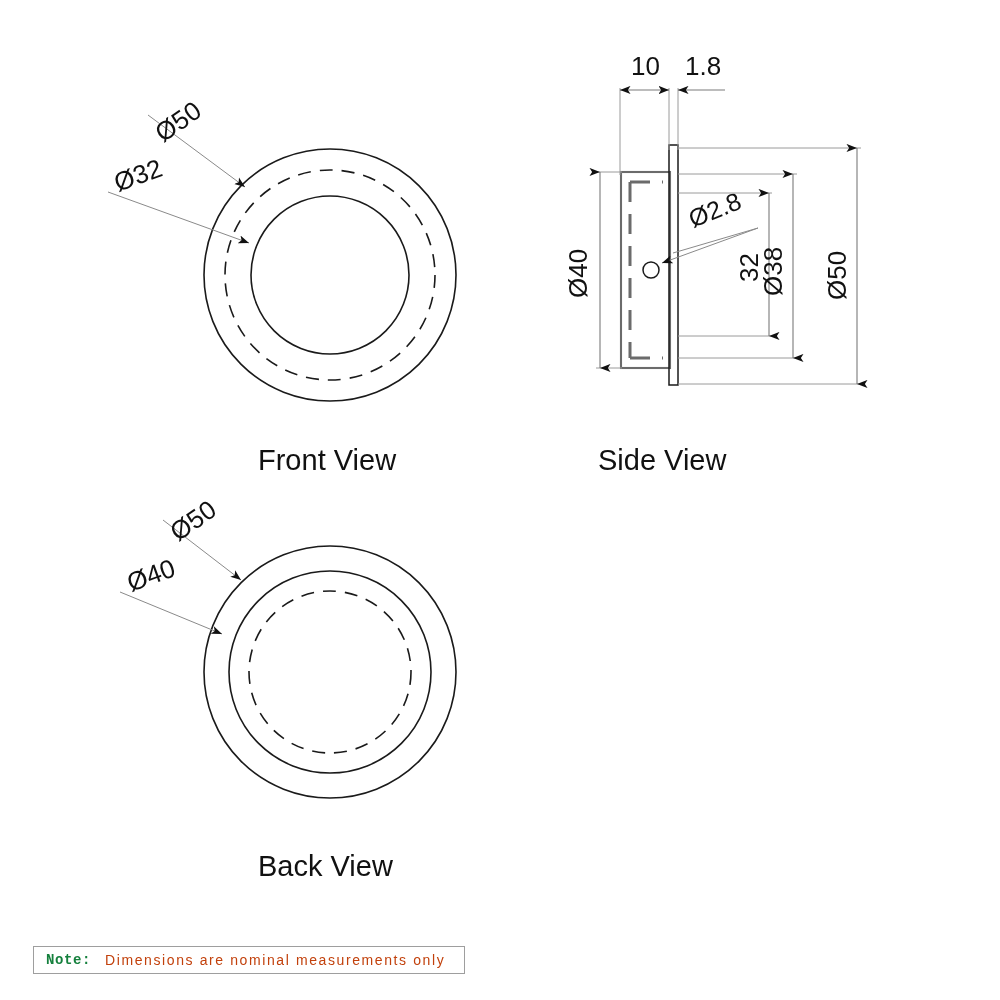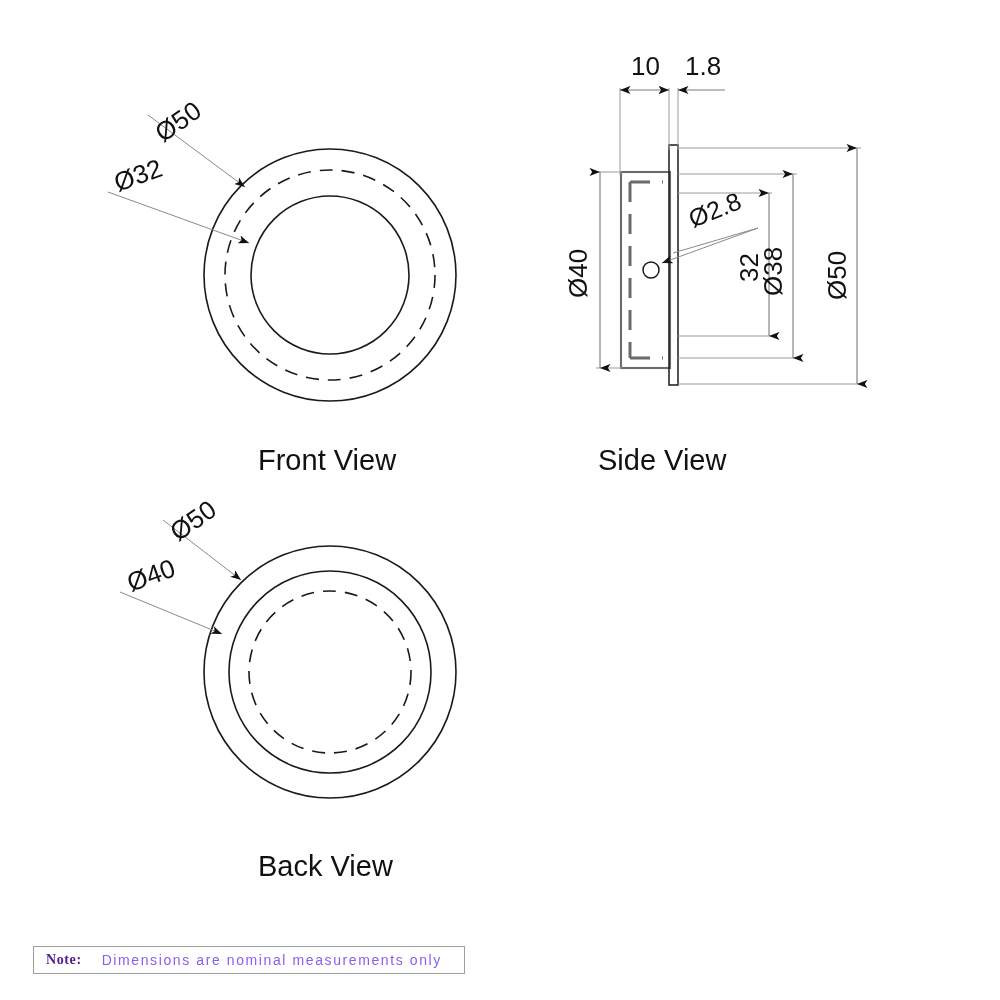--- a/index.html
+++ b/index.html
@@ -102,33 +102,33 @@
     width: 432px;
     height: 28px;
     border: 1px solid #9e9e9e;
     background: #ffffff;
     box-sizing: border-box;
     display: flex;
     align-items: center;
     padding-left: 12px;
   }
   .note-label {
-    font-family: Liberation Serif, serif;
+    font-family: Liberation Mono, monospace;
     font-size: 14px;
     font-weight: bold;
-    color: #4c1d95;
+    color: #15803d;
     letter-spacing: 0.6px;
     white-space: pre;
   }
   .note-text {
     font-family: "Liberation Sans", sans-serif;
     font-size: 14px;
-    color: #8b5cf6;
+    color: #c2410c;
     letter-spacing: 1.6px;
-    margin-left: 20px;
+    margin-left: 14px;
     white-space: pre;
   }
 </style>
 </head>
 <body>
 
 <div id="drawing-root">
 
   <svg class="sheet" viewBox="0 0 1000 1000" xmlns="http://www.w3.org/2000/svg">
 

